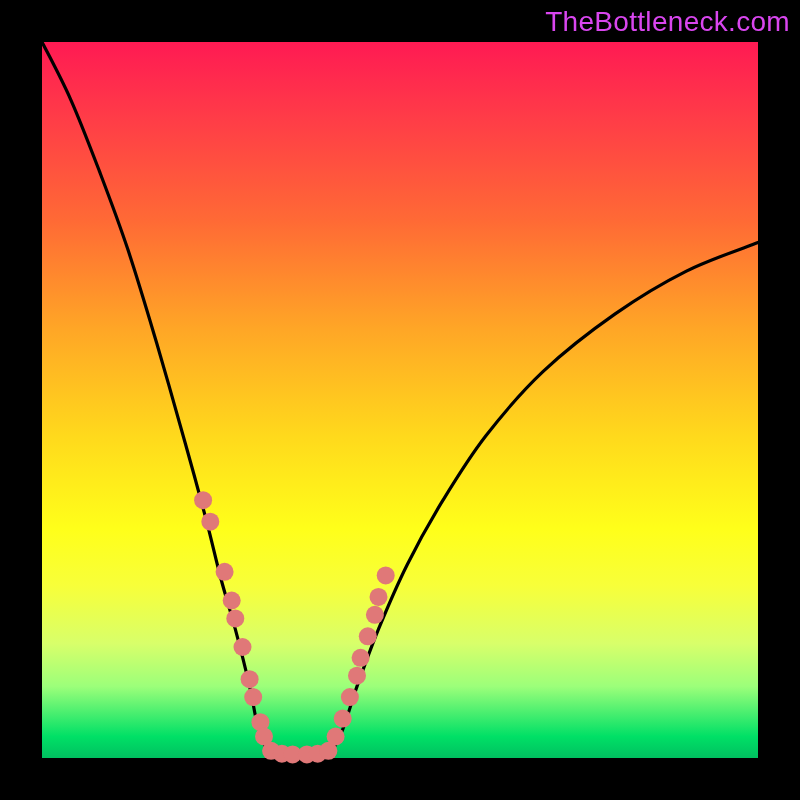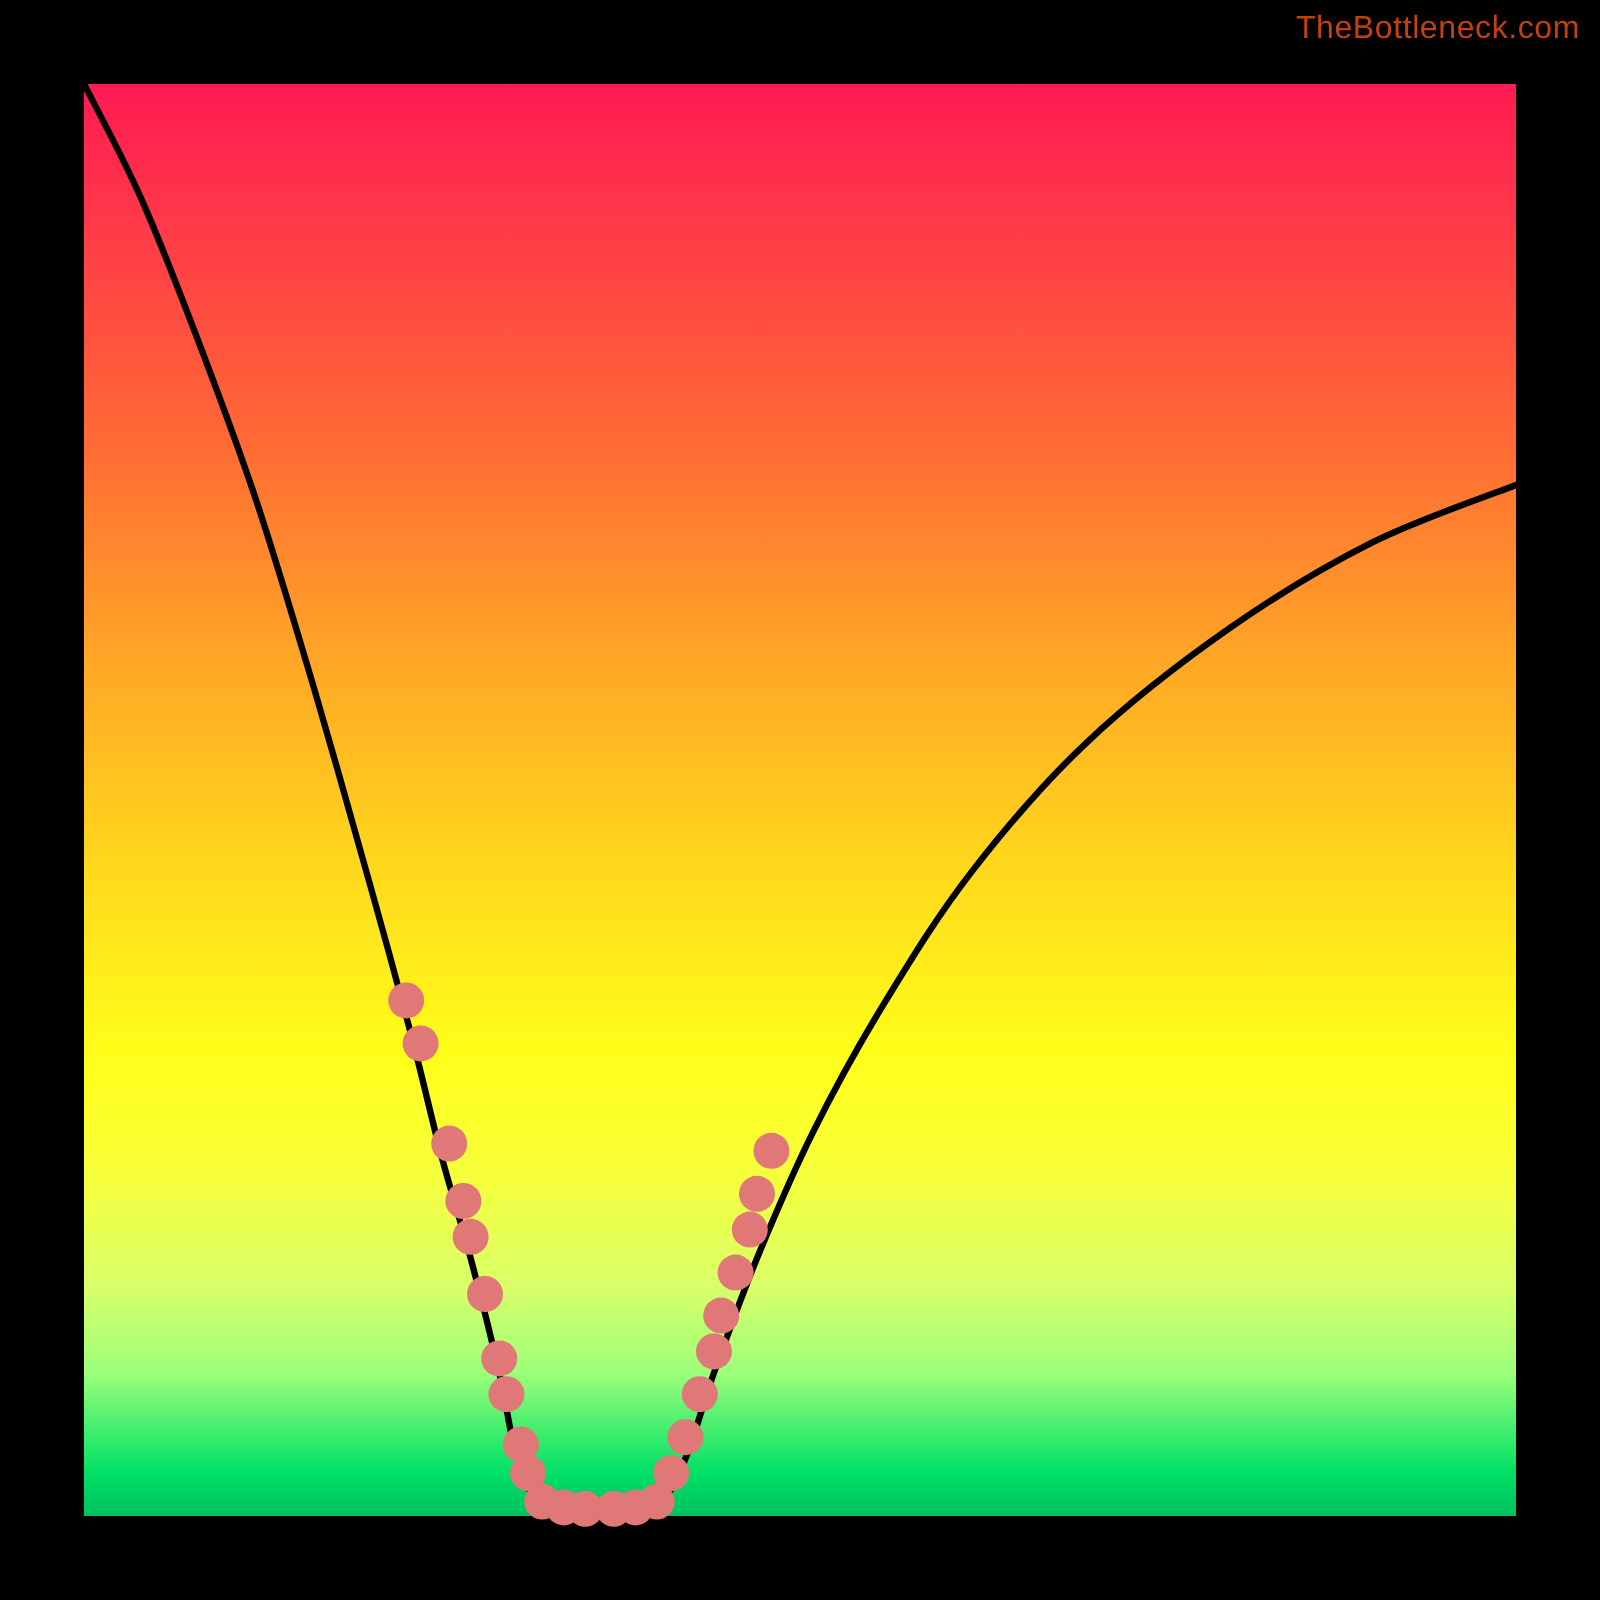--- a/index.html
+++ b/index.html
@@ -37,22 +37,22 @@
       #d8ff6a 84%,
       #9cff7a 90%,
       #00e066 97%,
       #00c060 100%
     );
   }
   .watermark {
     position: absolute;
     top: 6px;
     right: 10px;
-    color: #c2410c;
-    font-size: 16px;
+    color: #d946ef;
+    font-size: 28px;
     font-weight: 500;
     letter-spacing: 0.3px;
     margin-left: 32px;
   }
   svg.curve {
     position: absolute;
     left: 0;
     top: 0;
     width: 716px;
     height: 716px;

